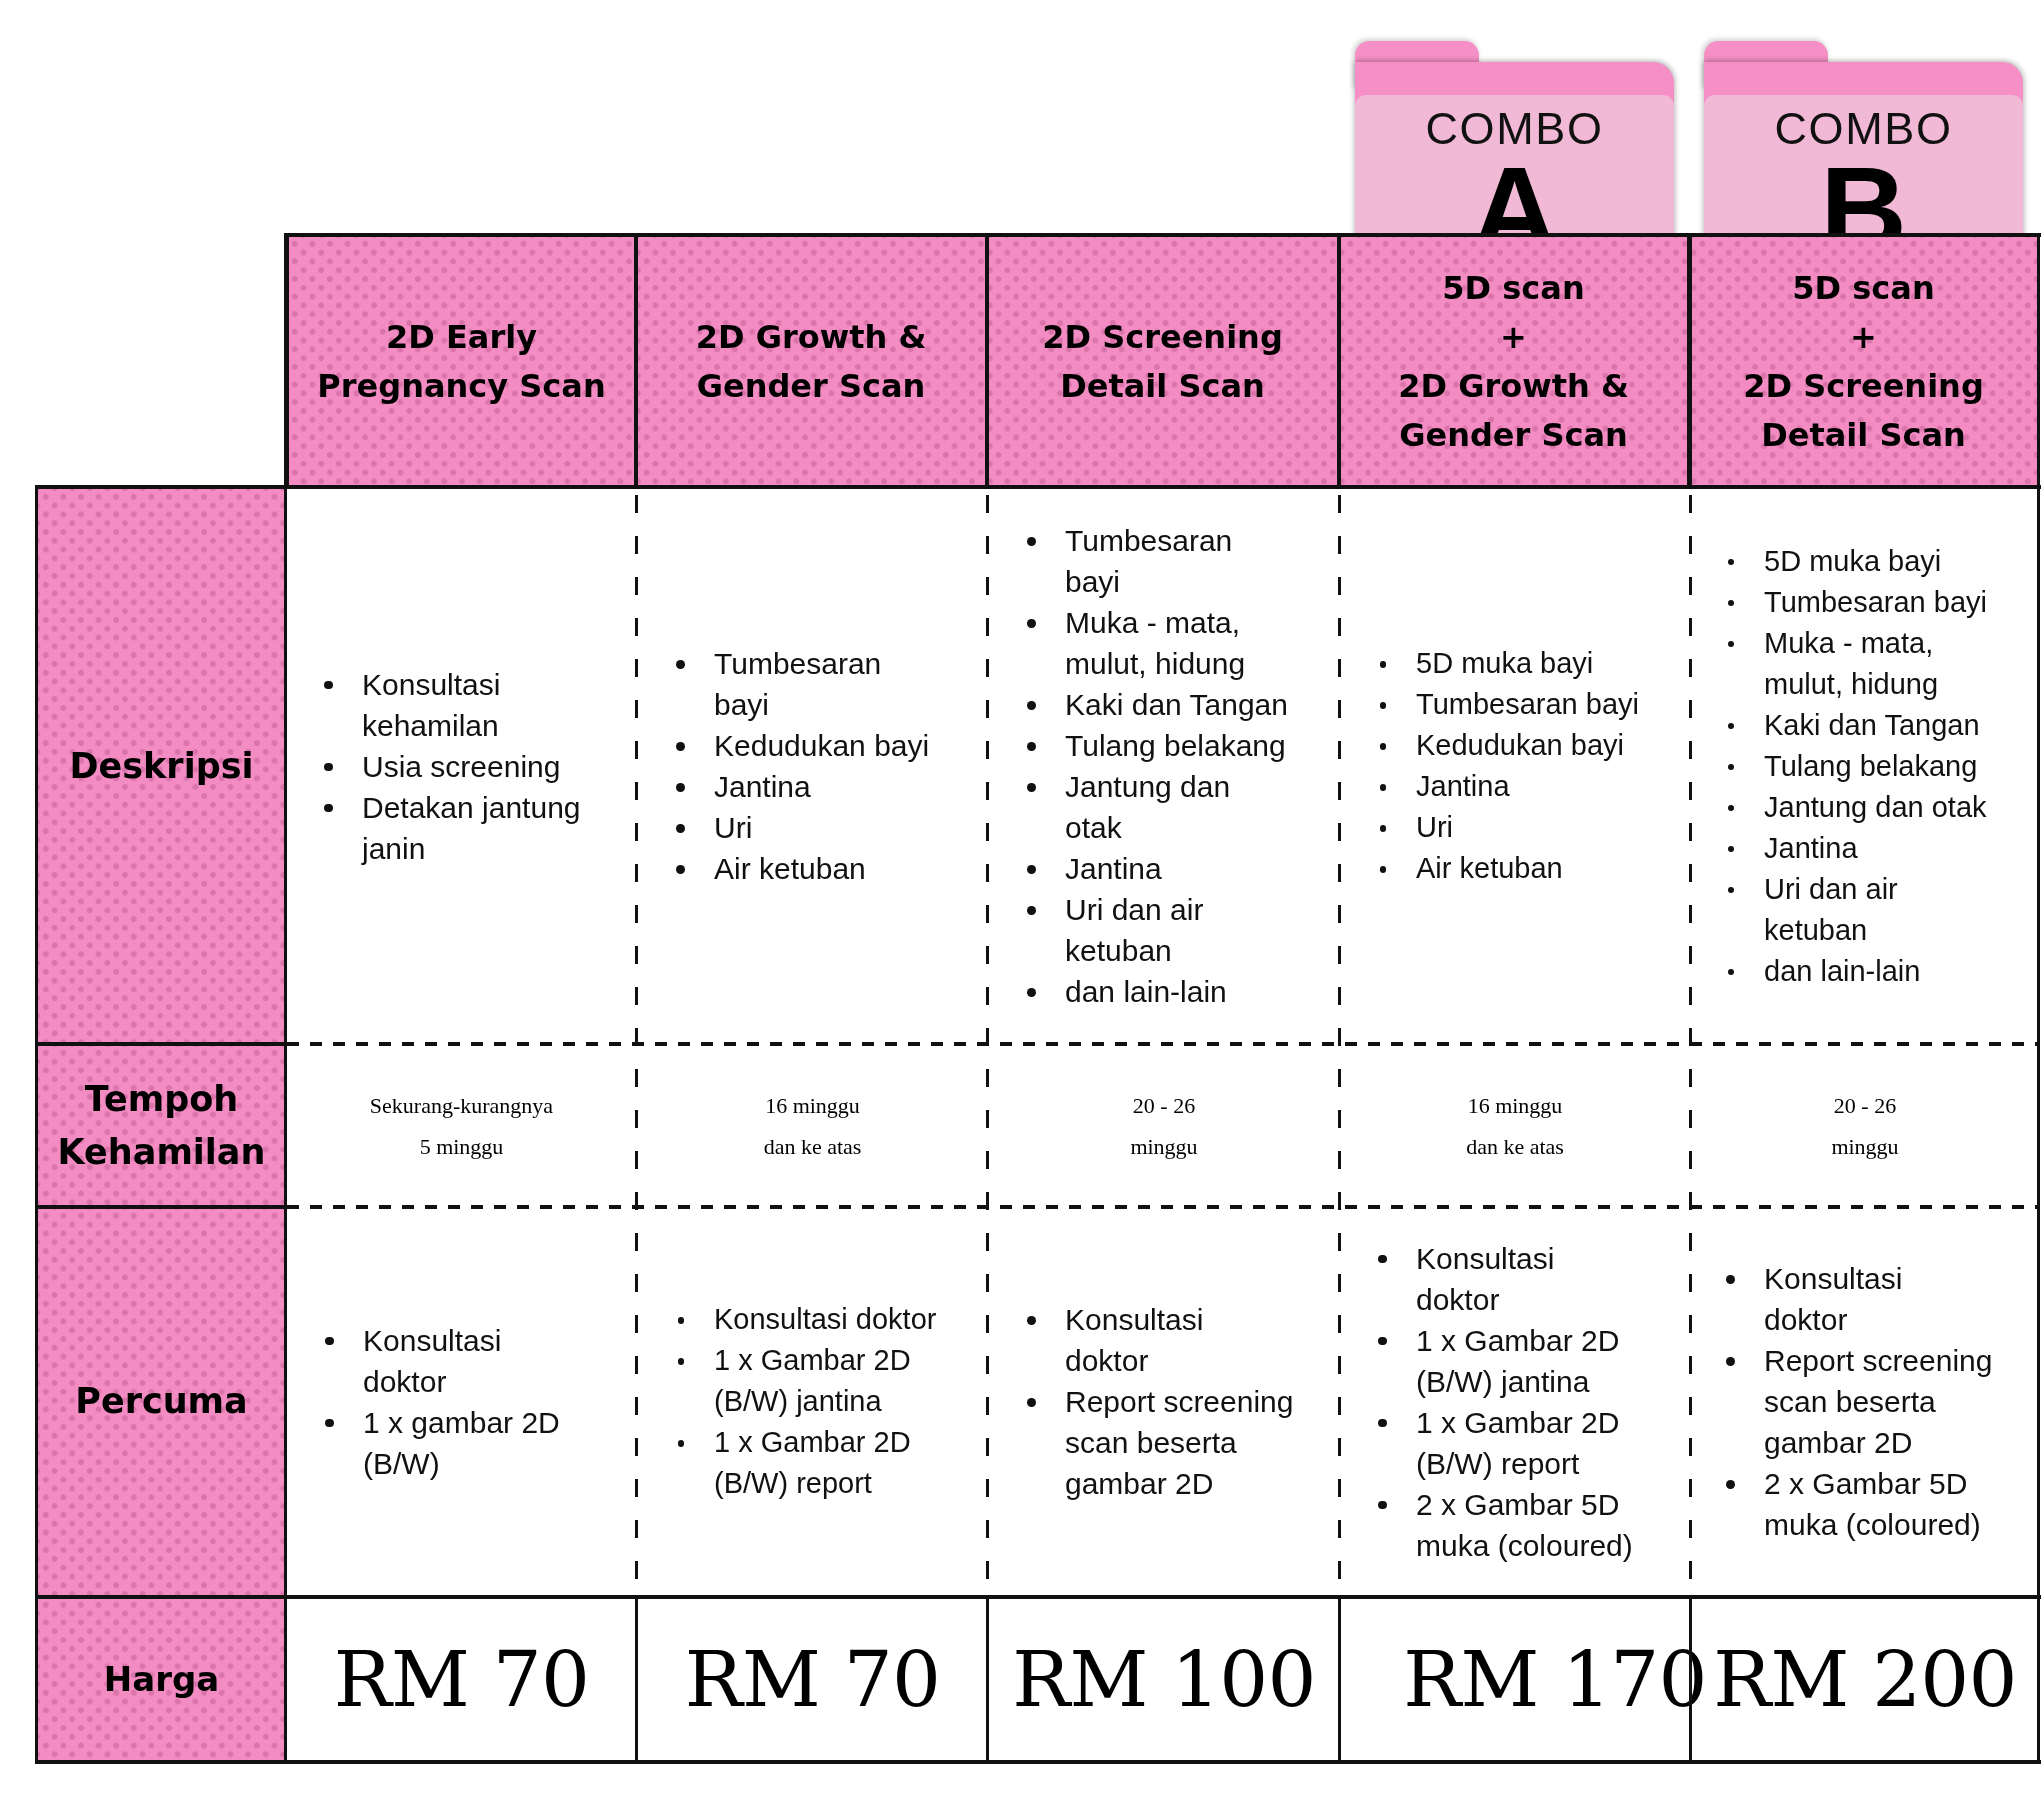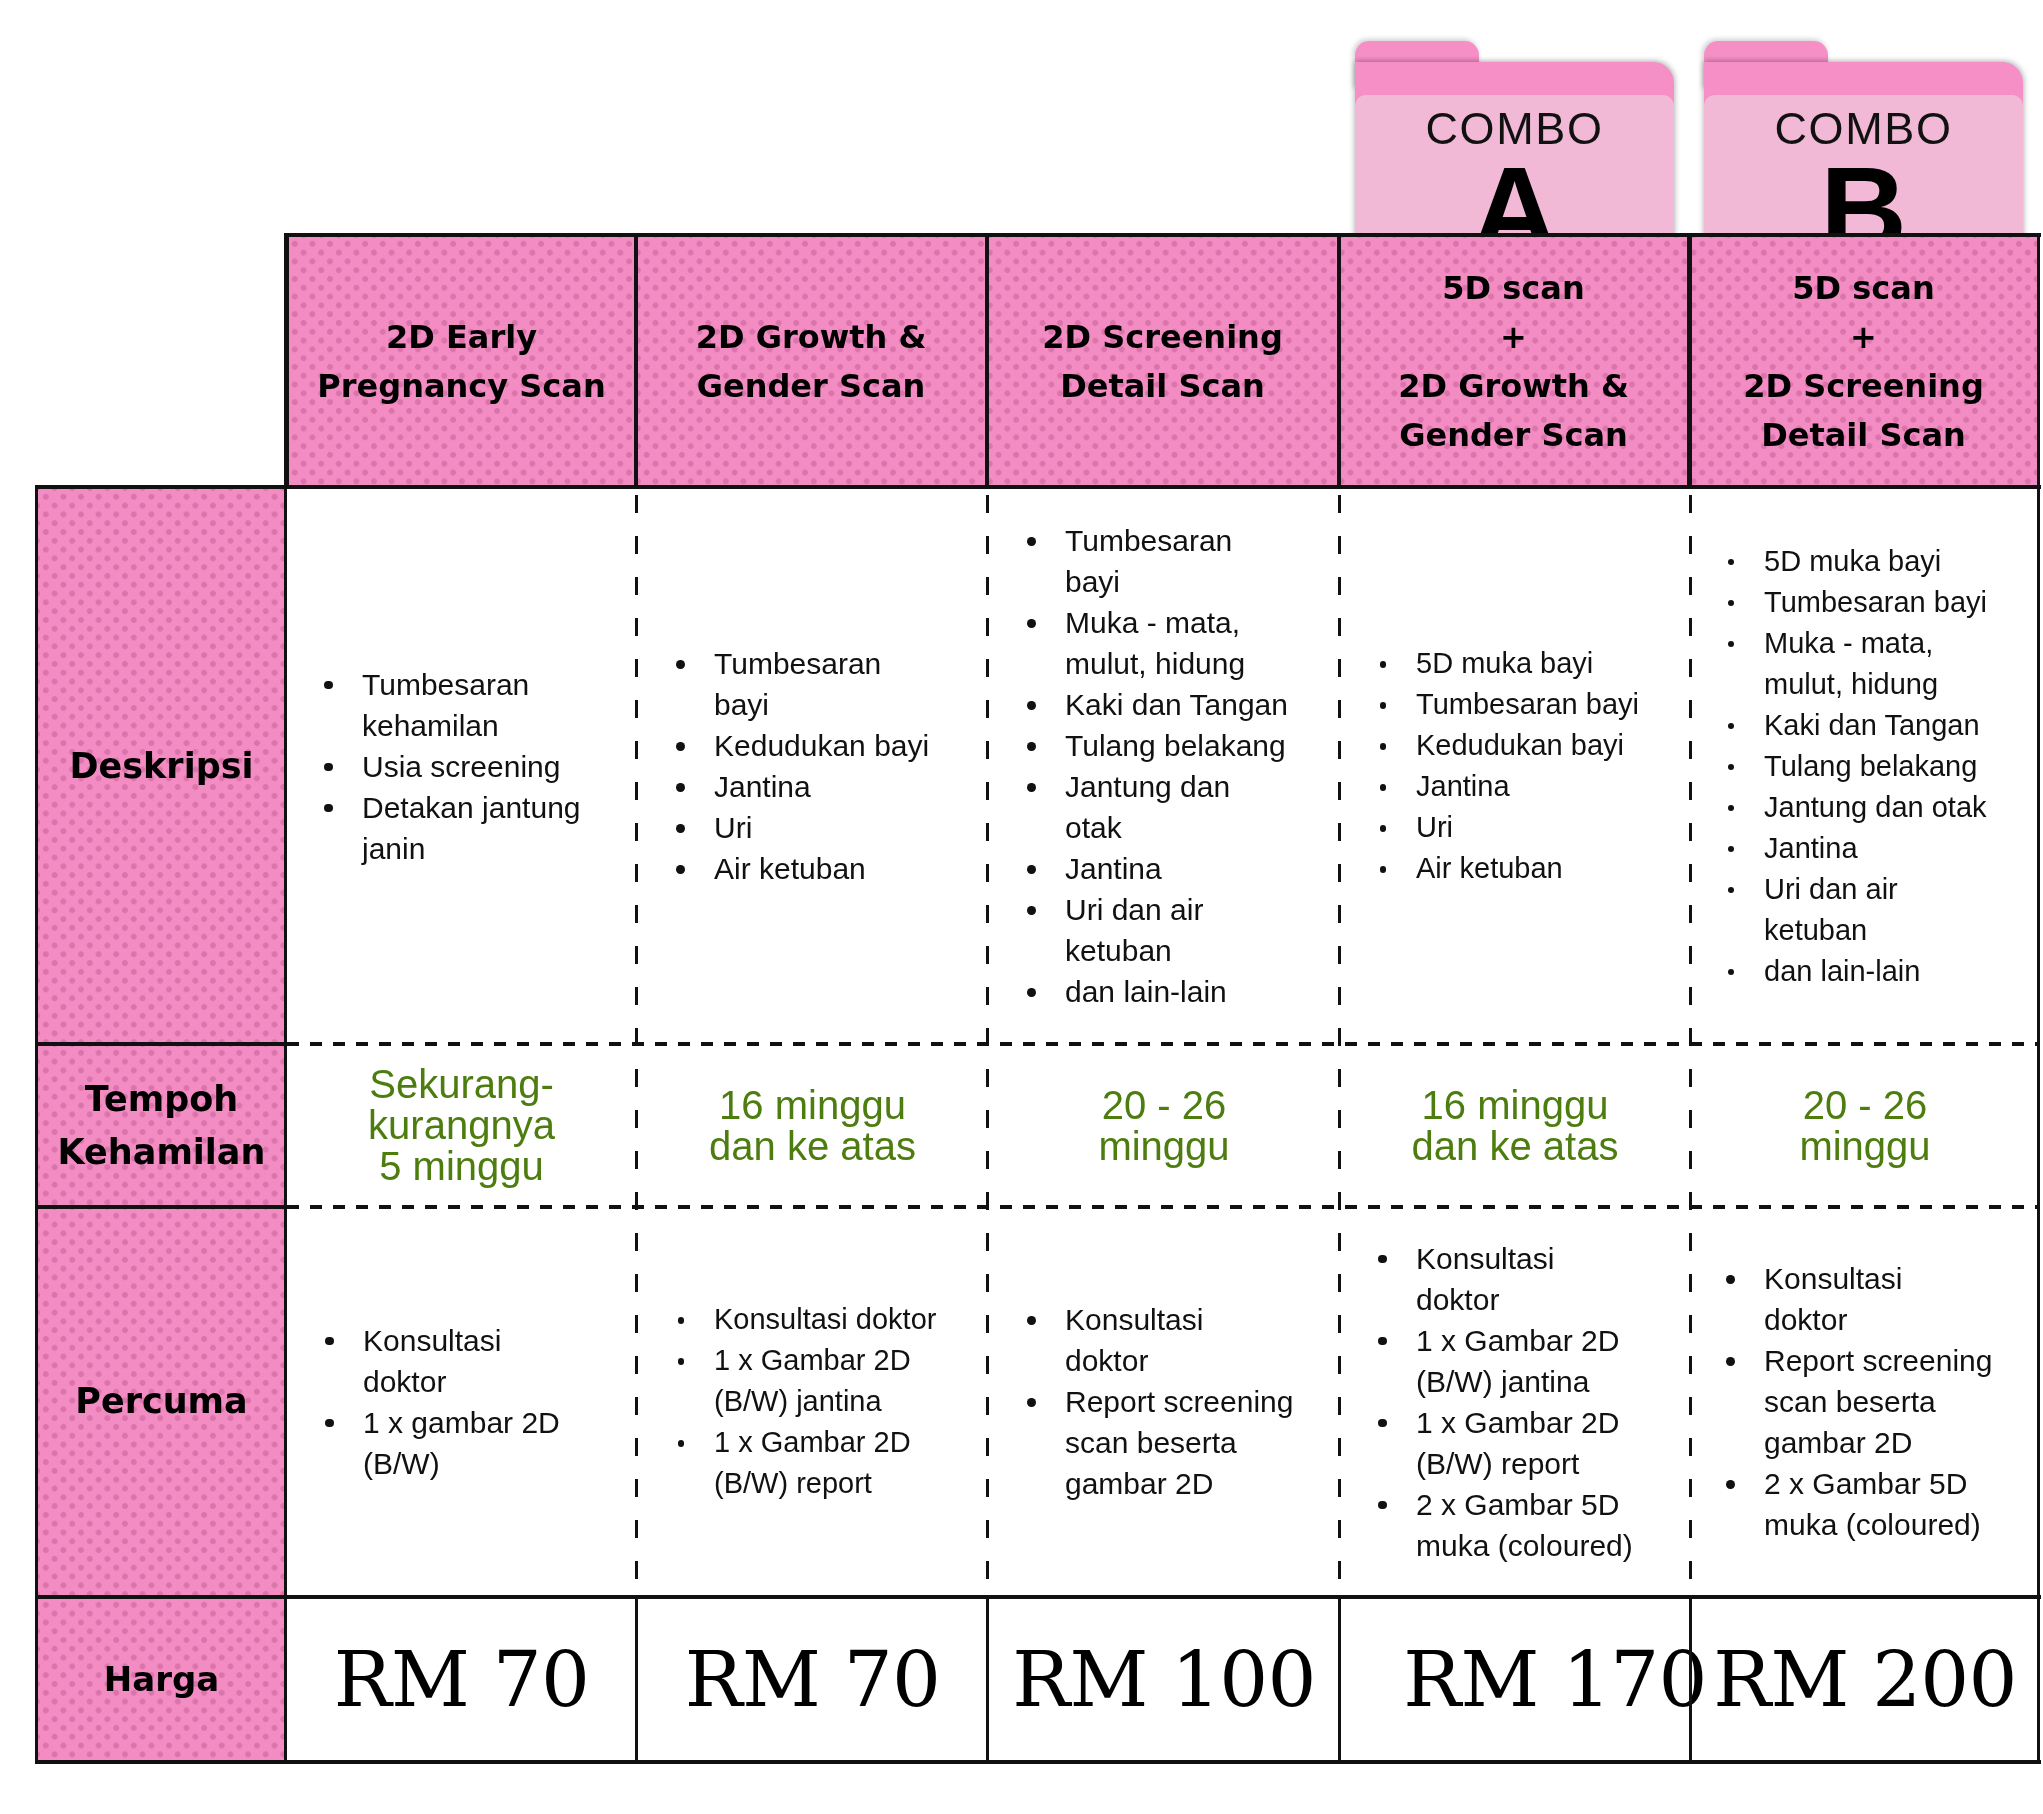--- a/index.html
+++ b/index.html
@@ -38,22 +38,22 @@
     color: #000; }
   .cell { display: flex; align-items: center; justify-content: flex-start; }
   .cell.center { justify-content: center; text-align: center; }
   ul.bl { margin: 0; padding: 0 0 0 76px; list-style: none; }
   ul.bl li { position: relative; font-family: "Liberation Sans", sans-serif; font-size: 30px;
     line-height: 41px; color: #111; }
   ul.bl li::before { content: ""; position: absolute; left: -38px; top: 17px; width: 8.8px; height: 8.8px;
     border-radius: 50%; background: #111; }
   ul.bl.small li::before { width: 6.4px; height: 6.4px; top: 18.4px; left: -36px; }
   ul.bl.narrow li { font-size: 29px; }
-  .tempoh { font-family: Liberation Sans, sans-serif; font-size: 40px; line-height: 41px;
-    white-space: pre-line; color: #4d7c0f; }
+  .tempoh { font-family: Liberation Serif, serif; font-size: 22px; line-height: 41px;
+    white-space: pre-line; color: #000000; }
   .price { font-family: "DejaVu Serif", serif; font-size: 77px; color: #000; letter-spacing: -0.8px; }
 
   
   .hline { position: absolute; height: 4px; background: #111; }
   .vline { position: absolute; width: 3.2px; background: #111; }
   .hdash { position: absolute; height: 4px;
     background: repeating-linear-gradient(to right, #111 0 12px, transparent 12px 23px); }
   .vdash { position: absolute; width: 3.2px;
     background: repeating-linear-gradient(to bottom, #111 0 17.6px, transparent 17.6px 41px); }
 </style>
@@ -94,21 +94,21 @@
 Detail Scan</div>
 
 <div class="abs pink label" style="left:37px; top:488px; width:249px; height:556px;">Deskripsi</div>
 <div class="abs pink label" style="left:37px; top:1044px; width:249px; height:163px; white-space:pre-line;">Tempoh
 Kehamilan</div>
 <div class="abs pink label" style="left:37px; top:1207px; width:249px; height:389px;text-align:center;">Percuma</div>
 <div class="abs pink label" style="left:37px; top:1596px; width:249px; height:166px; font-size:34px;">Harga</div>
 
 <div class="abs cell" style="left:286px; top:488px; width:351px; height:556px;">
   <ul class="bl" style="padding-left:76px; width:263px;">
-    <li>Tumbesaran kehamilan</li>
+    <li>Konsultasi kehamilan</li>
     <li>Usia screening</li>
     <li>Detakan jantung janin</li>
   </ul>
 </div>
 <div class="abs cell" style="left:637px; top:488px; width:351px; height:556px;">
   <ul class="bl" style="padding-left:77px; width:263px;">
     <li style="width:184px;">Tumbesaran bayi</li>
     <li>Kedudukan bayi</li>
     <li>Jantina</li>
     <li>Uri</li>

